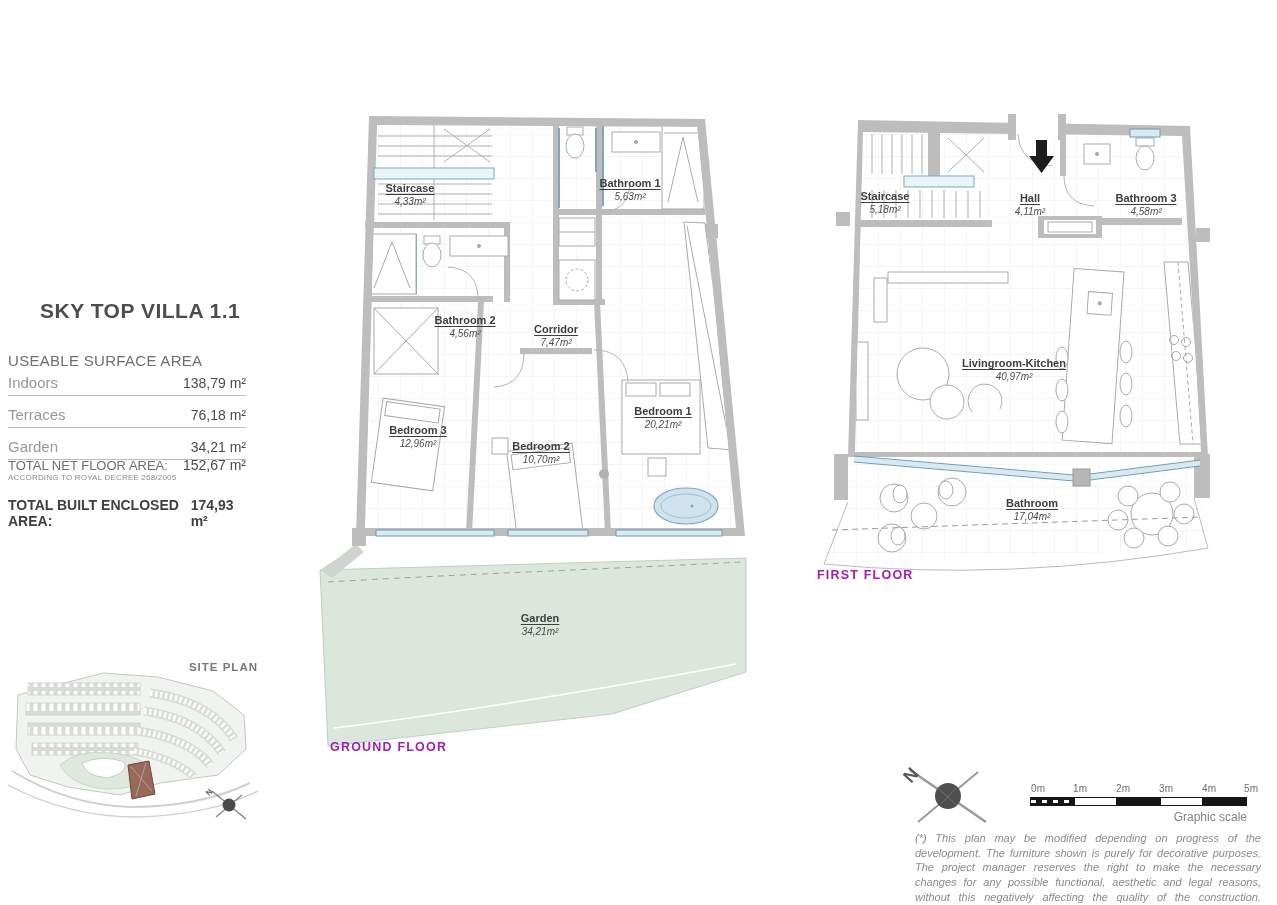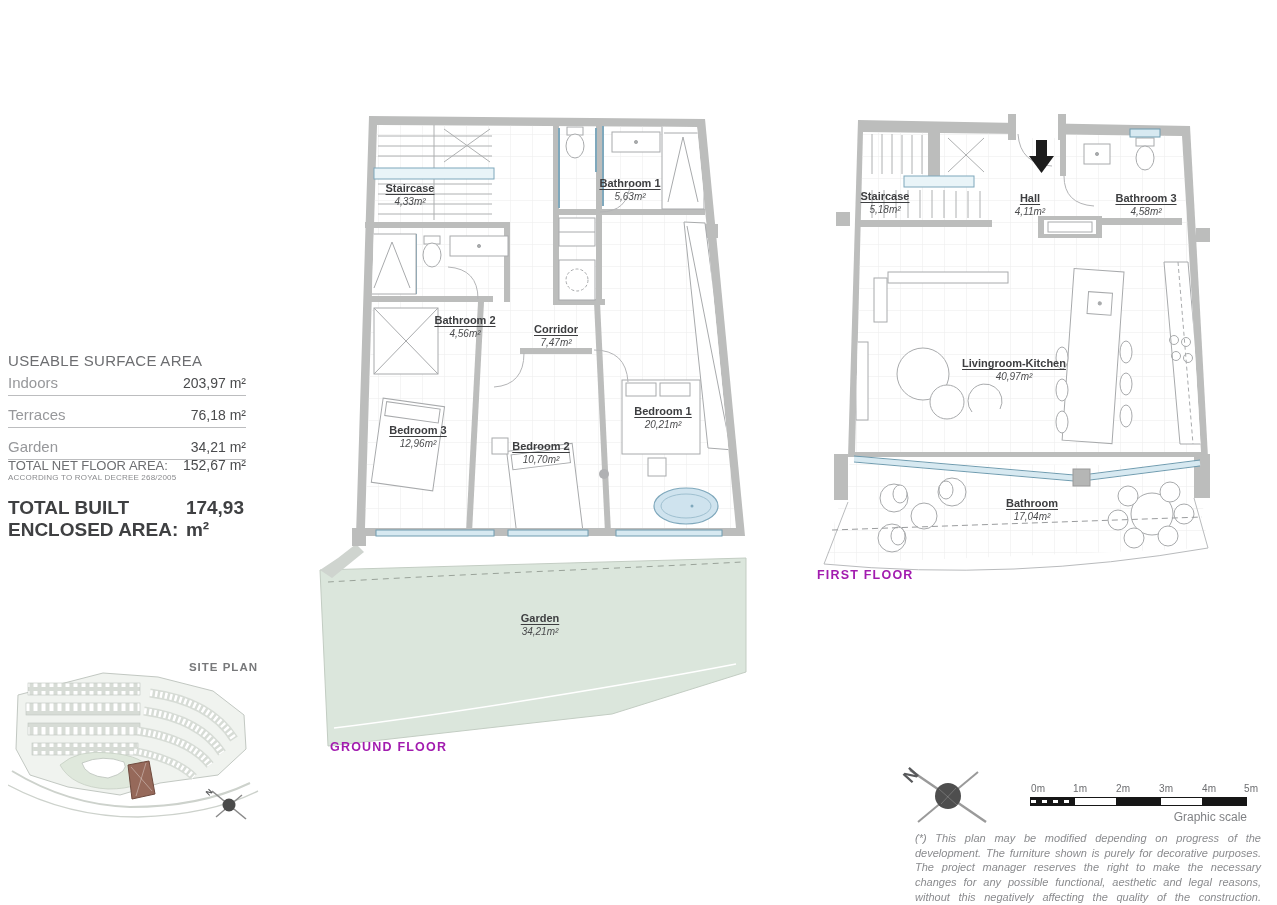--- a/index.html
+++ b/index.html
@@ -13,21 +13,21 @@
   .area-row{display:flex;justify-content:space-between;align-items:baseline;
             padding:10px 0 4px;border-bottom:1px solid #bcbdbf;gap:12px;}
   .area-row:first-child{padding-top:2px;}
   .area-label{font-size:15px;color:#97989b;}
   .area-value{font-size:14px;color:#4a4b4d;}
   #total-net{left:8px;top:457px;width:238px;display:flex;justify-content:space-between;align-items:baseline;}
   #total-net .t-label{font-size:13px;color:#6d6e71;}
   #total-net .t-value{font-size:14px;color:#4a4b4d;}
   #total-net-note{left:8px;top:473px;font-size:8px;letter-spacing:.2px;color:#8a8b8e;}
   #total-built{left:8px;top:497px;width:236px;display:flex;justify-content:center;align-items:baseline;
-               font-size:19px;font-weight:bold;color:#3f4042;}
+               font-size:14px;font-weight:bold;color:#3f4042;}
   
   #ground-floor{left:312px;top:112px;width:448px;height:660px;}
   #first-floor{left:812px;top:112px;width:412px;height:482px;}
   .plan-caption{font-size:12.5px;font-weight:bold;letter-spacing:1.2px;color:#a21caf;}
   .room-label{position:absolute;transform:translateX(-50%);text-align:center;line-height:1.25;white-space:nowrap;}
   .room-name{display:block;font-size:11px;font-weight:bold;color:#3d3e40;
              text-decoration:underline;text-underline-offset:2px;}
   .room-area{display:block;font-size:10px;font-style:italic;color:#4a4b4d;}
   
   #site-plan{left:8px;top:653px;width:252px;height:182px;}
@@ -47,26 +47,27 @@
   #disclaimer{left:915px;top:831px;width:346px;font-size:11px;font-style:italic;
               color:#8a8b8e;text-align:justify;line-height:1.33;}
   svg{display:block;}
   svg text{font-family:"Liberation Sans",sans-serif;}
 </style>
 </head>
 <body>
 
 <div id="page">
 
+  <div class="abs" id="villa-title">SKY TOP VILLA 1.1</div>
   <div class="abs" id="surface-heading">USEABLE SURFACE AREA</div>
 
   <div class="abs" id="area-table">
     <div class="area-row">
       <span class="area-label">Indoors</span>
-      <span class="area-value">203,97 m²</span>
+      <span class="area-value">138,79 m²</span>
     </div>
     <div class="area-row">
       <span class="area-label">Terraces</span>
       <span class="area-value">76,18 m²</span>
     </div>
     <div class="area-row">
       <span class="area-label">Garden</span>
       <span class="area-value">34,21 m²</span>
     </div>
   </div>

